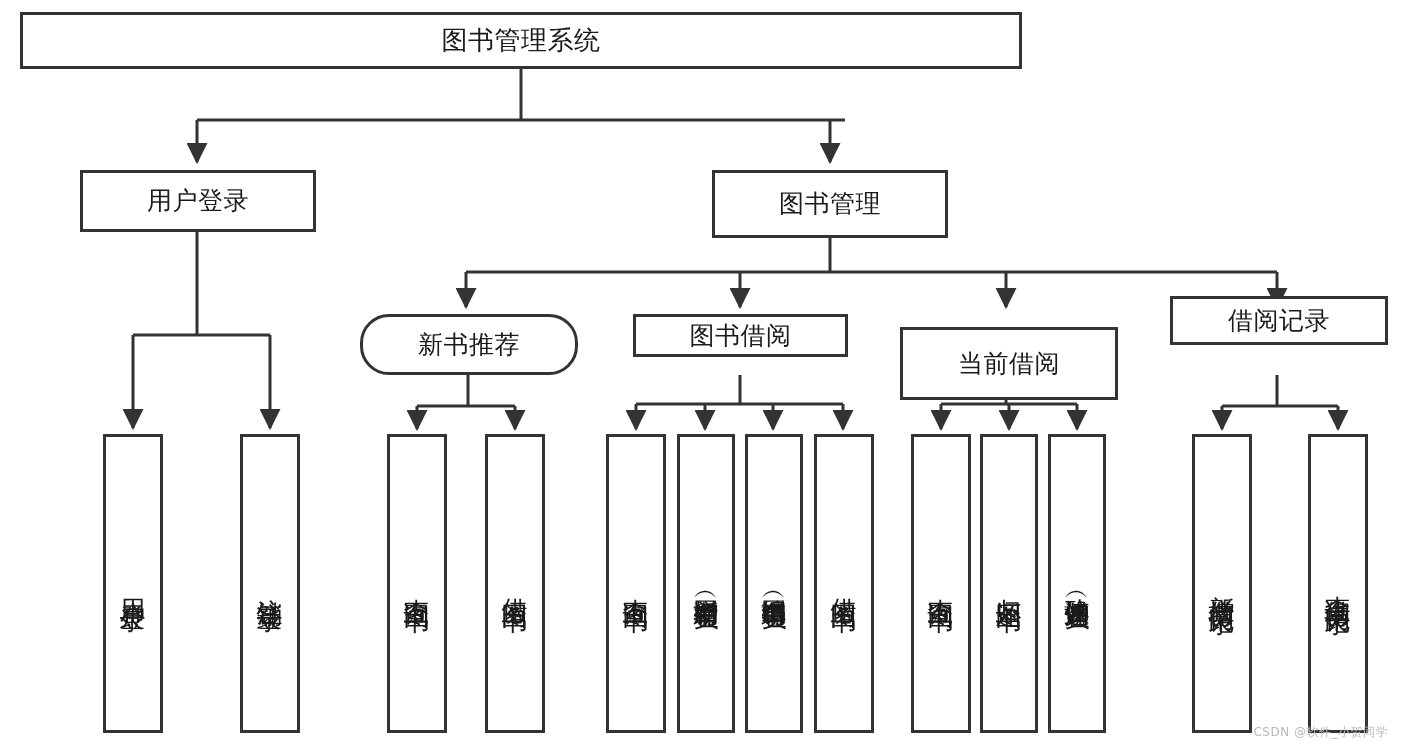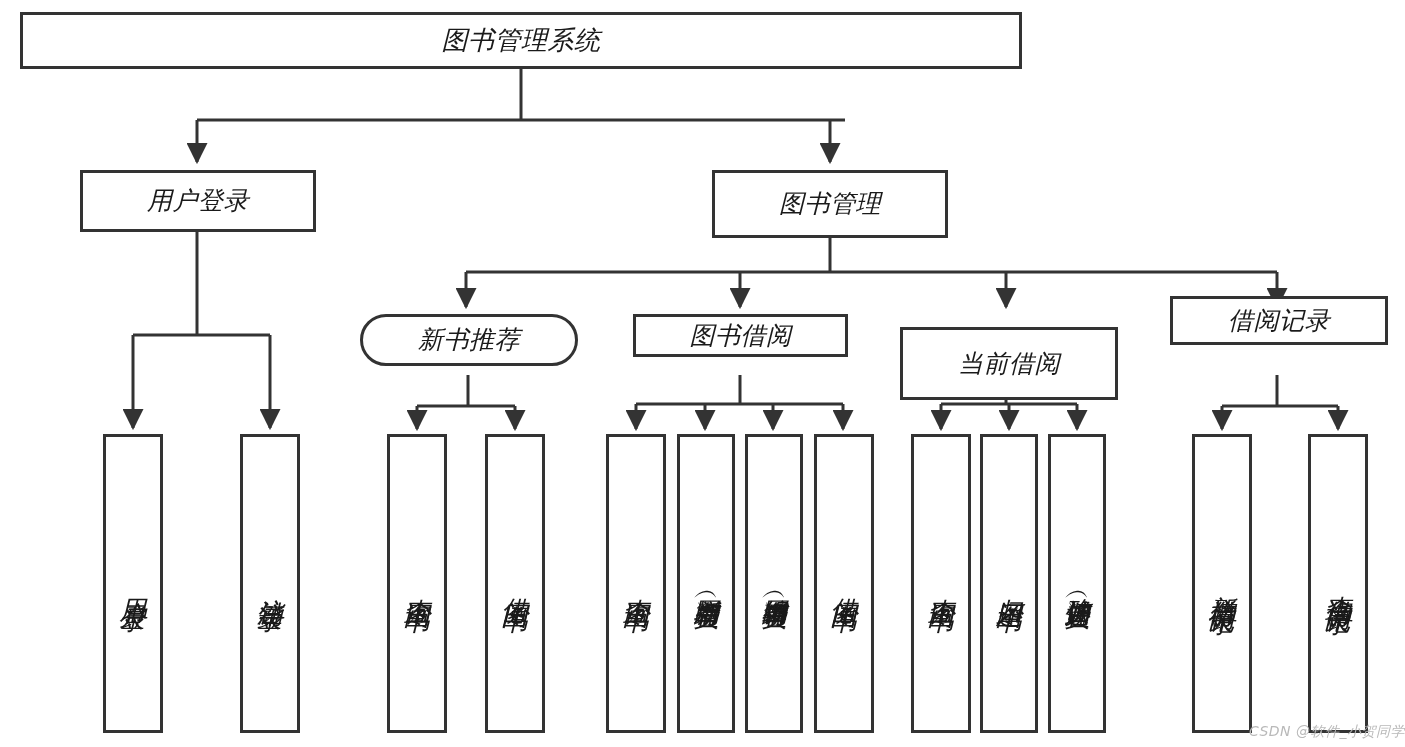--- a/index.html
+++ b/index.html
@@ -3,21 +3,21 @@
 <meta charset="utf-8">
 <title>图书管理系统 功能结构图</title>
 <style>
   html,body{margin:0;padding:0;}
   body{
     width:1405px;height:747px;
     background:#ffffff;
     font-family:"DejaVu Sans","Liberation Sans",sans-serif;
     overflow:hidden;
   }
-  #canvas{position:relative;width:1405px;height:747px;font-style:italic;}
+  #canvas{position:relative;width:1405px;height:747px;}
   svg.wires{position:absolute;left:0;top:0;width:1405px;height:747px;pointer-events:none;}
 
   .node{
     position:absolute;
     box-sizing:border-box;
     border:3px solid #333333;
     background:#ffffff;
     display:flex;
     align-items:center;
     justify-content:center;
@@ -44,23 +44,23 @@
     text-orientation:upright;
     font-size:26px;
     line-height:1.0;
     letter-spacing:3px;
     max-height:100%;
   }
   .v-node.tall .lbl{letter-spacing:1px;font-size:25px;}
 
   .watermark{
     position:absolute;
-    right:0;
+    right:17px;
     bottom:6px;
-    font-size:14px;
+    font-size:12px;
     color:#b9b9b9;
     white-space:nowrap;
     letter-spacing:0.5px;
   }
 </style>
 </head>
 <body>
 
 <div id="canvas">
 
@@ -118,21 +118,21 @@
     <span class="lbl">图书管理系统</span>
   </div>
 
   <div class="node h-node" style="left:80px;top:170px;width:236px;height:62px;">
     <span class="lbl">用户登录</span>
   </div>
   <div class="node h-node" style="left:712px;top:170px;width:236px;height:68px;">
     <span class="lbl">图书管理</span>
   </div>
 
-  <div class="node h-node" style="left:360px;top:314px;width:218px;height:52px;border-radius:29px;">
+  <div class="node h-node" style="left:360px;top:314px;width:218px;height:61px;border-radius:29px;">
     <span class="lbl">新书推荐</span>
   </div>
   <div class="node h-node" style="left:633px;top:314px;width:215px;height:43px;">
     <span class="lbl">图书借阅</span>
   </div>
   <div class="node h-node" style="left:900px;top:327px;width:218px;height:73px;">
     <span class="lbl">当前借阅</span>
   </div>
   <div class="node h-node" style="left:1170px;top:296px;width:218px;height:49px;">
     <span class="lbl">借阅记录</span>

